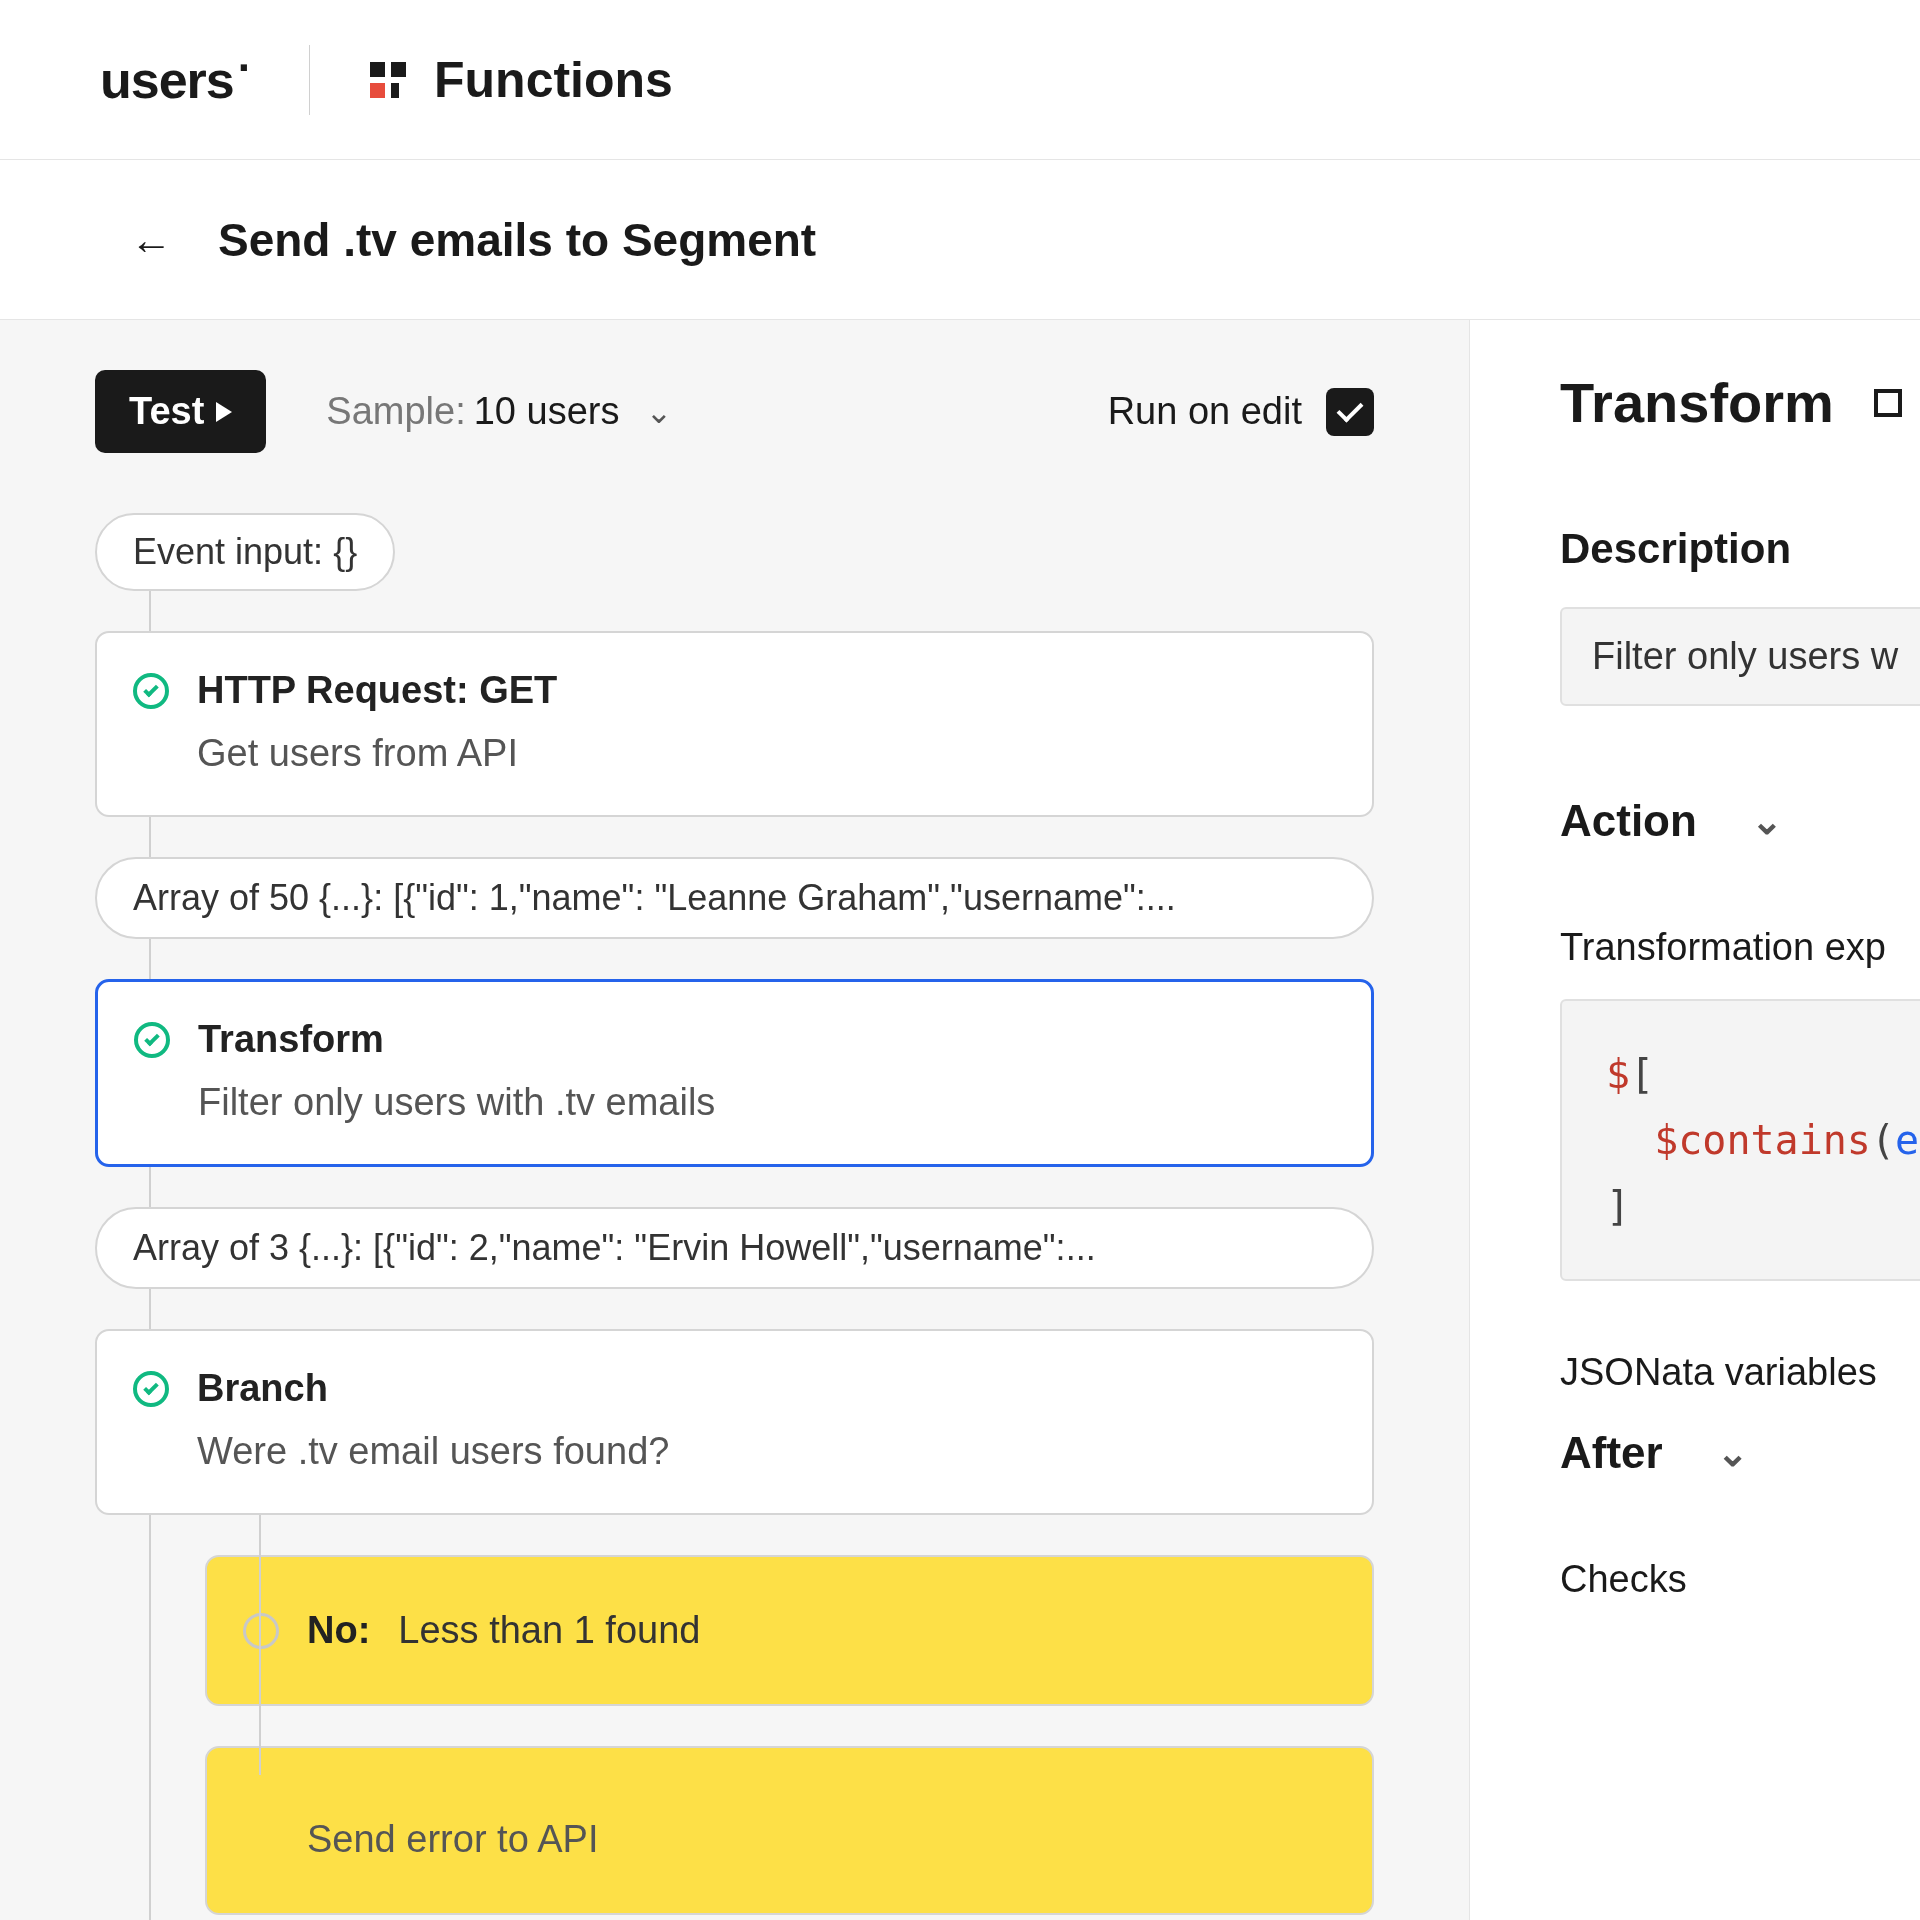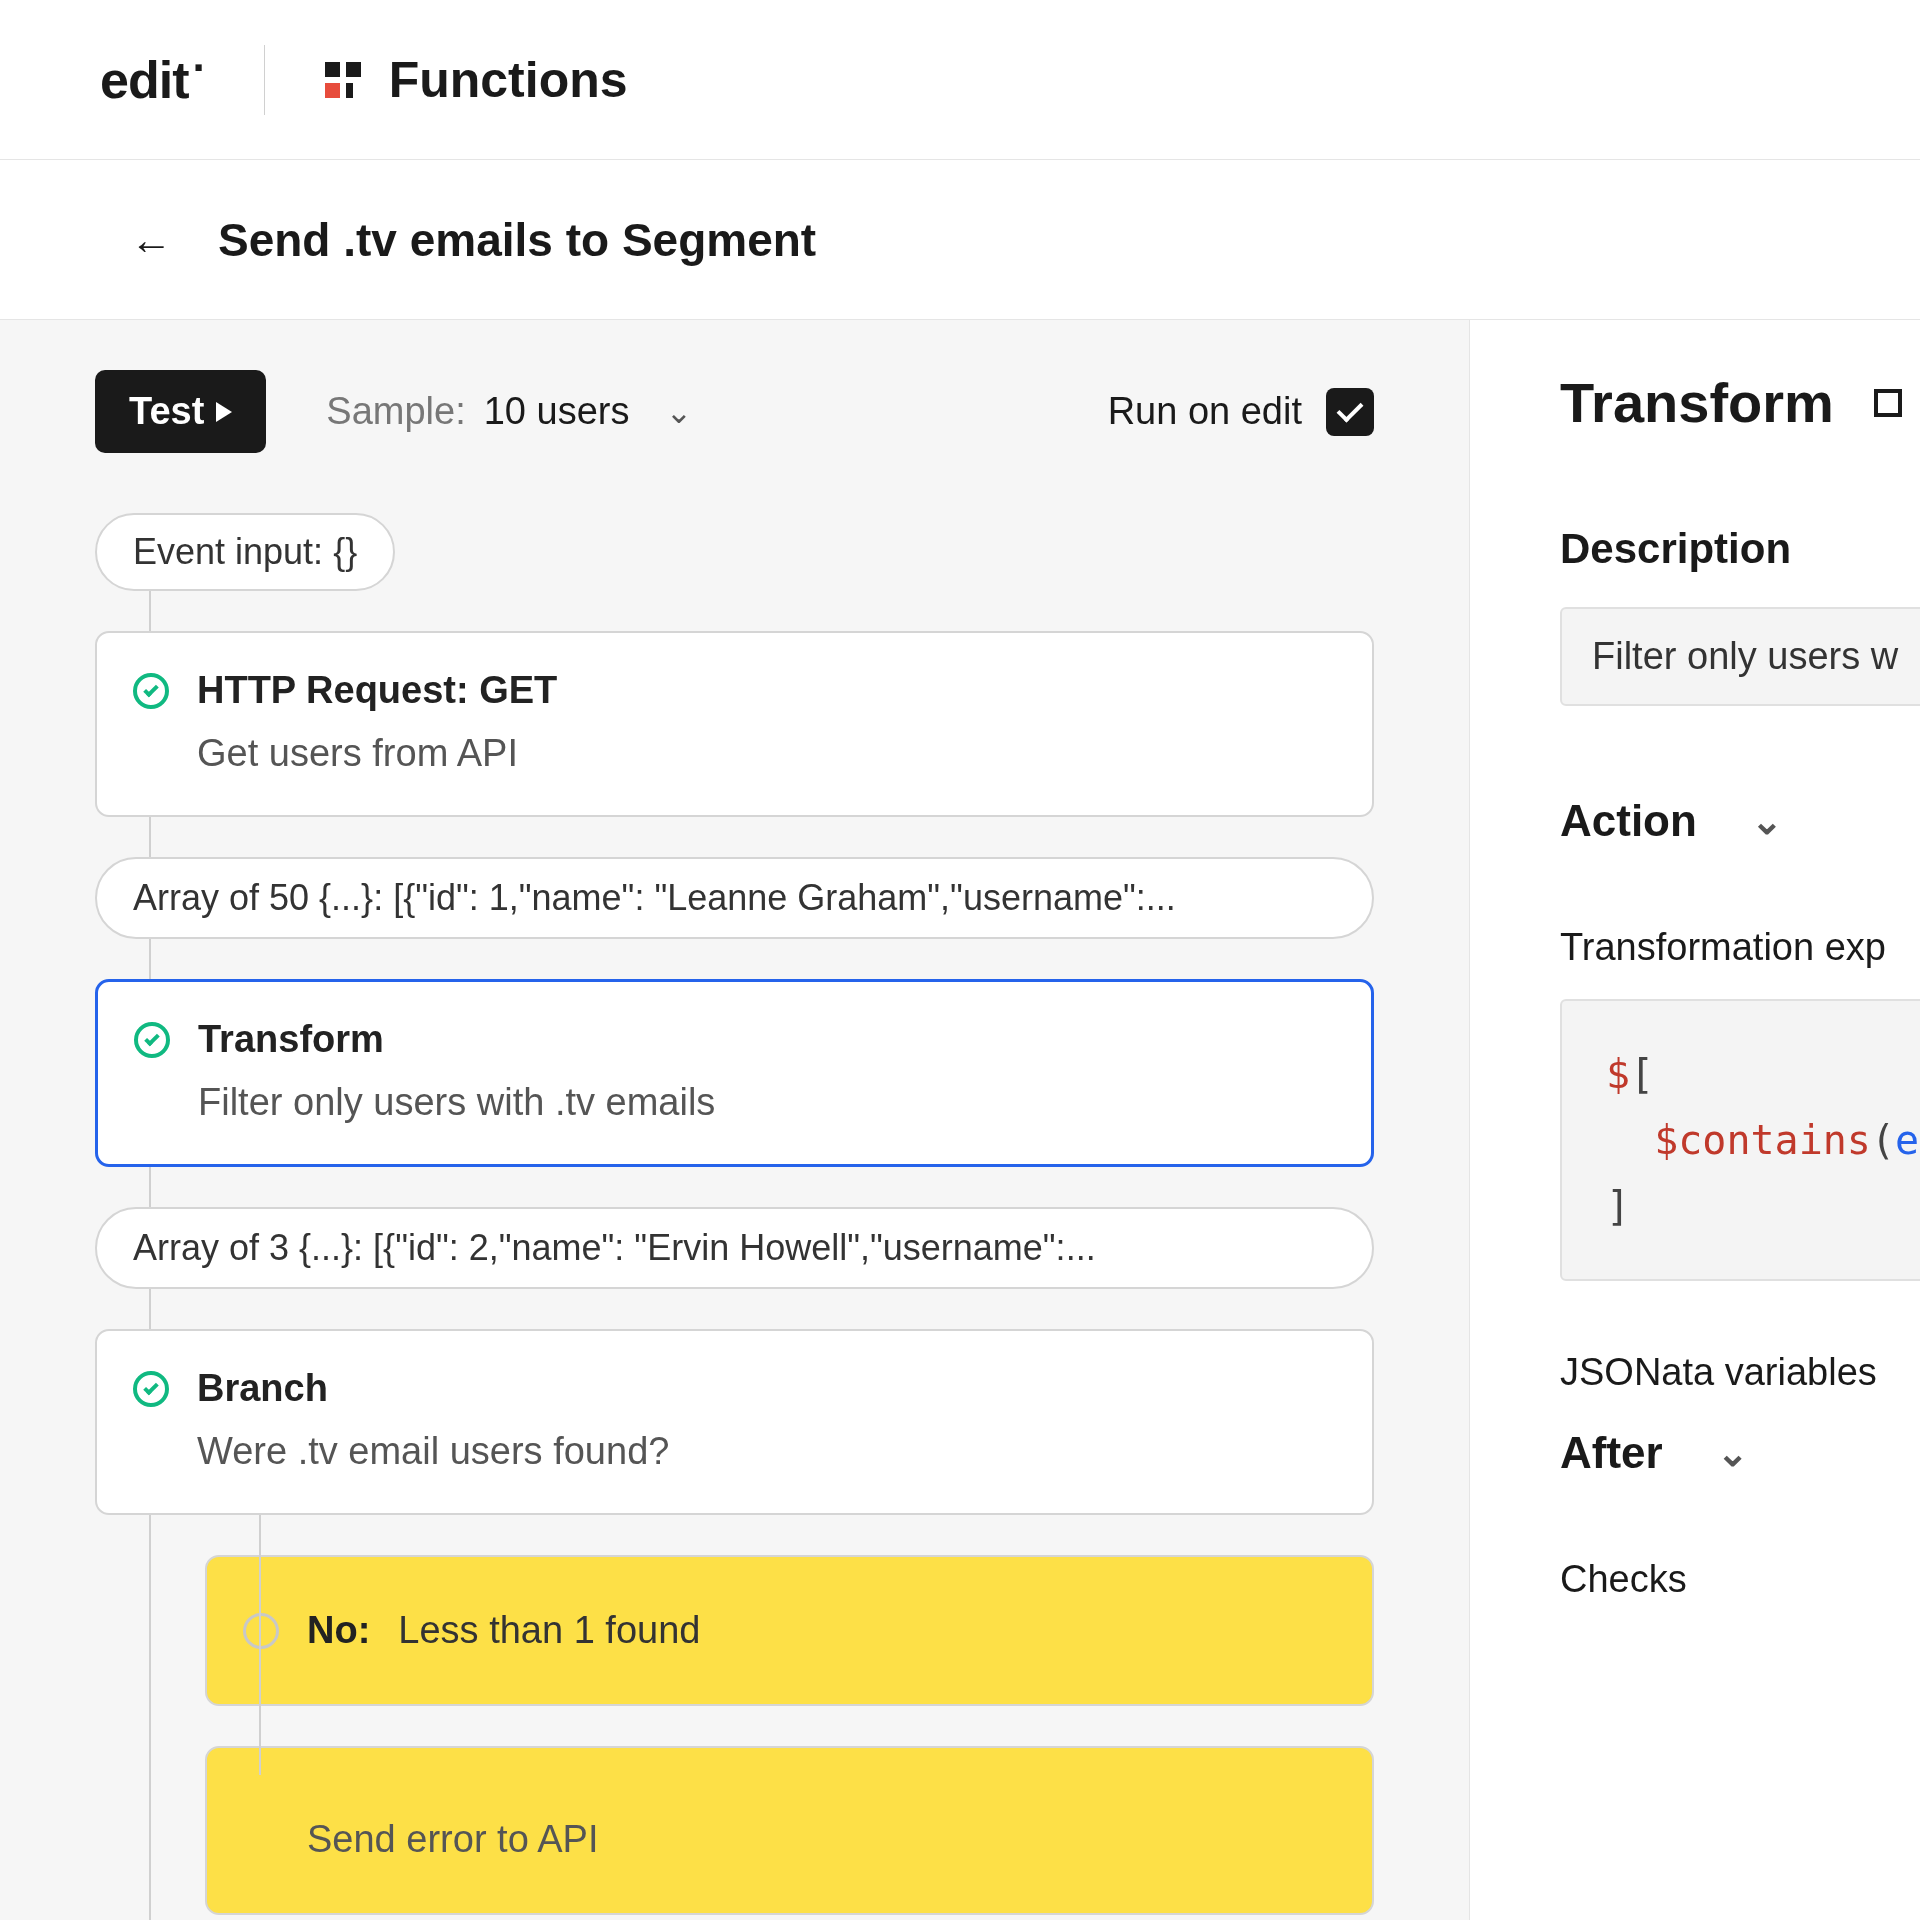--- a/index.html
+++ b/index.html
@@ -114,21 +114,21 @@
   width: 0; height: 0;
   border-left: 16px solid #fff;
   border-top: 10px solid transparent;
   border-bottom: 10px solid transparent;
 }
 .sample-label {
   color: #777;
   font-size: 38px;
   display: flex;
   align-items: center;
-  gap: 18px;
+  gap: 8px;
 }
 .sample-value { color: #1a1a1a; font-weight: 500; }
 .chevron { font-size: 32px; color: #555; margin-left: 18px; }
 .toolbar-spacer { flex: 1; }
 .run-on-edit {
   display: flex;
   align-items: center;
   gap: 24px;
   font-size: 38px;
   color: #1a1a1a;
@@ -307,21 +307,21 @@
   color: #222;
   cursor: pointer;
   margin-bottom: 90px;
 }
 </style>
 </head>
 <body>
 
 <div class="top-header">
   <div class="logo">
-    <span>edit</span>
+    <span>users</span>
     <span class="logo-dot">.</span>
   </div>
   <div class="divider"></div>
   <div class="functions-label">
     <div class="functions-icon">
       <div class="fi-cell-1"></div>
         <div class="fi-cell-2"></div>
       <div class="fi-cell-3"></div>
         <div class="fi-cell-4"></div>
     </div>

